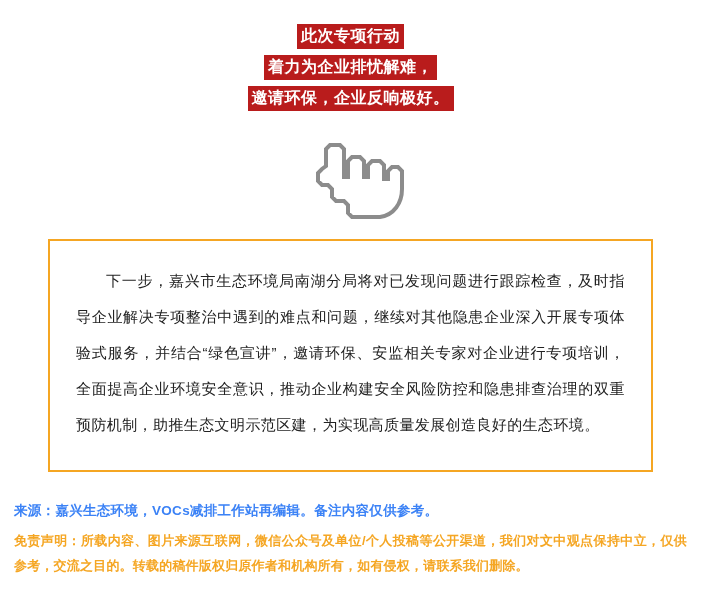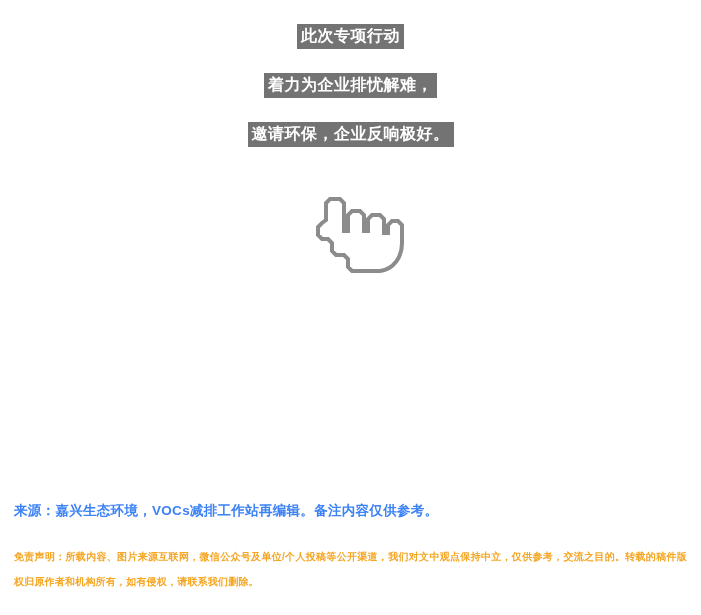--- a/index.html
+++ b/index.html
@@ -22,27 +22,27 @@
     background: #ffffff;
   }
   
   .headline {
     padding-top: 24px;
     text-align: center;
   }
   .headline-line {
     display: inline-block;
     color: #ffffff;
-    background: #737373;
+    background: #b91c1c;
     font-size: 16px;
     font-weight: bold;
     line-height: 22px;
     letter-spacing: 0.5px;
     padding: 1px 4px 2px 4px;
-    margin-bottom: 24px;
+    margin-bottom: 6px;
     white-space: nowrap;
   }
   .headline-row {
     display: block;
     width: 100%;
     text-align: center;
   }
   
   .hand-wrap {
     margin-top: 14px;
@@ -80,23 +80,23 @@
     top: 498px;
   }
   .source-line {
     color: #3b82f6;
     font-size: 13.5px;
     font-weight: bold;
     line-height: 26px;
     letter-spacing: 0.3px;
   }
   .disclaimer {
-    margin-top: 20px;
+    margin-top: 4px;
     color: #f5a623;
-    font-size: 10px;
+    font-size: 13px;
     font-weight: bold;
     line-height: 25px;
     letter-spacing: 0.2px;
     text-align: justify;
   }
 </style>
 </head>
 <body>
 
 <div class="page">
@@ -127,19 +127,22 @@
                    L36 66 L36 58 L32 54 L26 54 L22 50 L22 42 L26 38 Z"></path>
 
           <path d="M48 46 L52 46"></path>
           <path d="M68 46 L72 46"></path>
           <path d="M88 48 L92 48"></path>
         </g>
       </svg>
     </span>
   </div>
 
+  <div class="textbox">
+    <div class="textbox-inner">下一步，嘉兴市生态环境局南湖分局将对已发现问题进行跟踪检查，及时指导企业解决专项整治中遇到的难点和问题，继续对其他隐患企业深入开展专项体验式服务，并结合“绿色宣讲”，邀请环保、安监相关专家对企业进行专项培训，全面提高企业环境安全意识，推动企业构建安全风险防控和隐患排查治理的双重预防机制，助推生态文明示范区建，为实现高质量发展创造良好的生态环境。</div>
+  </div>
 
   <div class="footer">
     <div class="source-line">来源：嘉兴生态环境，VOCs减排工作站再编辑。备注内容仅供参考。</div>
     <div class="disclaimer">免责声明：所载内容、图片来源互联网，微信公众号及单位/个人投稿等公开渠道，我们对文中观点保持中立，仅供参考，交流之目的。转载的稿件版权归原作者和机构所有，如有侵权，请联系我们删除。</div>
   </div>
 
 </div>
 
 </body></html>

